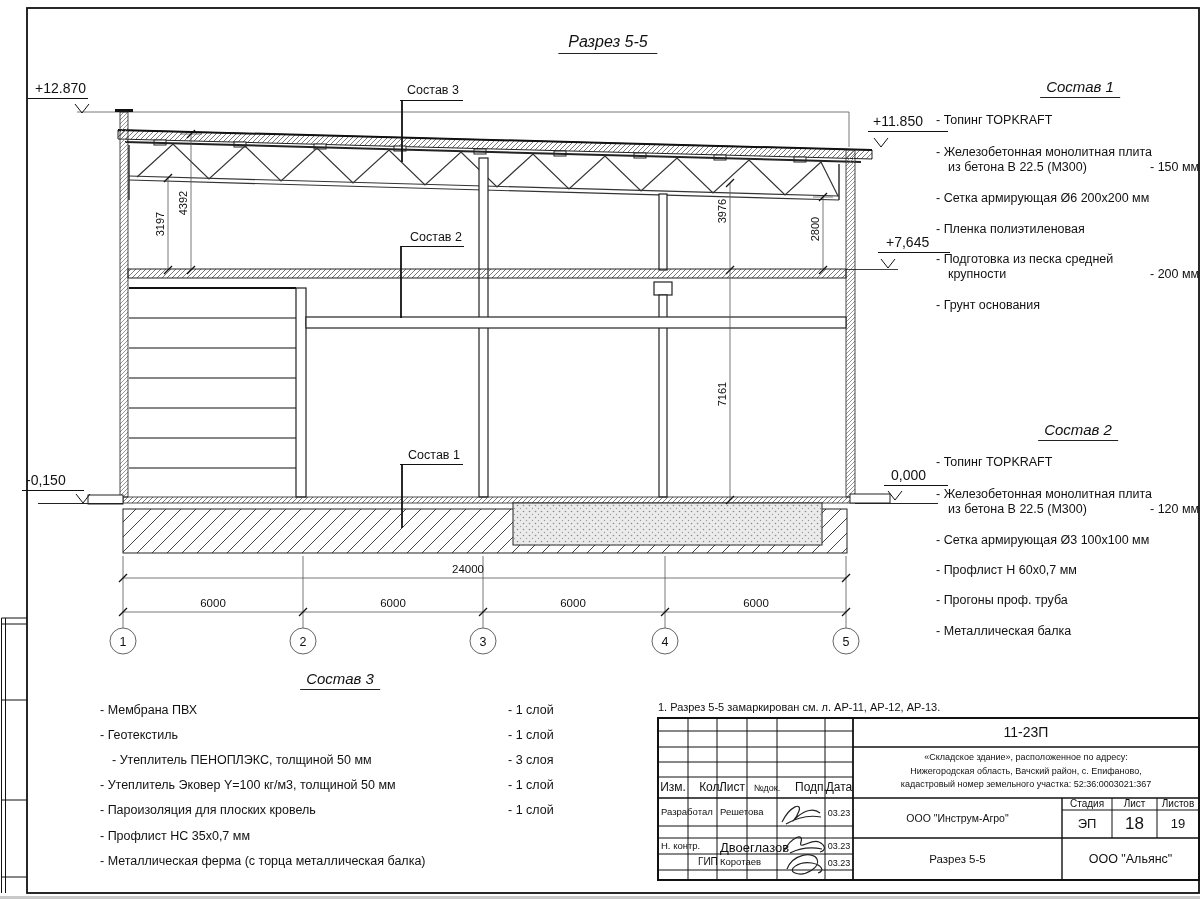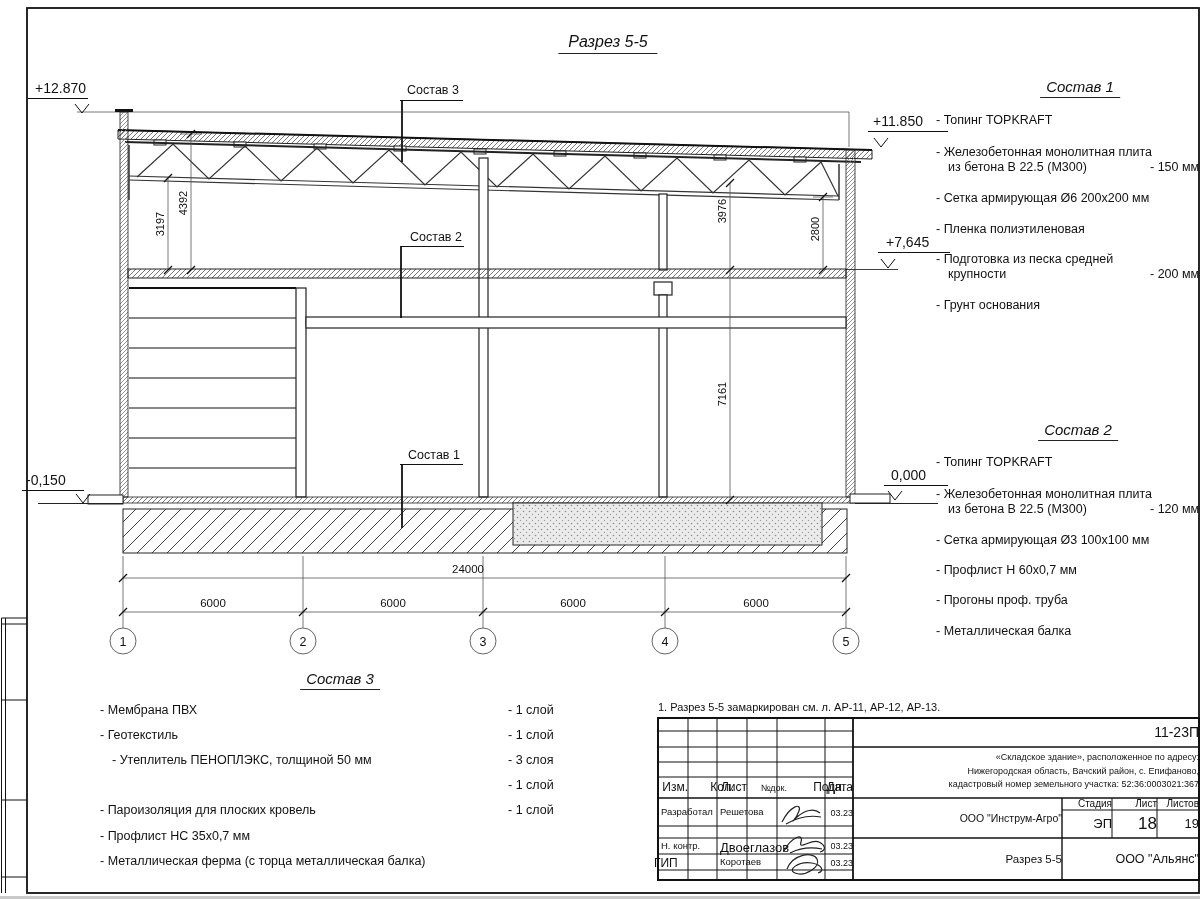--- a/index.html
+++ b/index.html
@@ -7,21 +7,21 @@
          font-family:"Liberation Sans",sans-serif;color:#111;}
   #lineart{position:absolute;left:0;top:0;z-index:1;}
   .t{position:absolute;white-space:nowrap;z-index:2;}
   .ctr{transform:translateX(-50%);}
   .hd{font-style:italic;font-size:15px;border-bottom:1px solid #222;padding:0 6px 2px 6px;}
   .li{font-size:12.5px;line-height:15px;}
   .li .l2{padding-left:12px;}
   .val{font-size:12.5px;}
   .note{font-size:11px;}
   .title{font-style:italic;font-size:16px;border-bottom:1px solid #222;padding:0 10px 2px 10px;}
-  .cell{position:absolute;z-index:2;text-align:right;overflow:hidden;}
+  .cell{position:absolute;z-index:2;text-align:center;overflow:hidden;}
   .cl{position:absolute;z-index:2;text-align:left;white-space:nowrap;}
   svg text{font-family:"Liberation Sans",sans-serif;fill:#111;}
 </style>
 </head>
 <body>
 
 <div id="sheet">
 
 <svg id="lineart" width="1200" height="900" viewBox="0 0 1200 900">
   <defs>
@@ -288,20 +288,21 @@
 <div class="t li" style="left:936px;top:593px;">- Прогоны проф. труба</div>
 <div class="t li" style="left:936px;top:624px;">- Металлическая балка</div>
 
 <div class="t ctr hd" style="left:340px;top:670px;">Состав 3</div>
 <div class="t li" style="left:100px;top:703px;">- Мембрана ПВХ</div>
 <div class="t val" style="left:508px;top:703px;">- 1 слой</div>
 <div class="t li" style="left:100px;top:728px;">- Геотекстиль</div>
 <div class="t val" style="left:508px;top:728px;">- 1 слой</div>
 <div class="t li" style="left:100px;top:753px;margin-left:12px;">- Утеплитель ПЕНОПЛЭКС, толщиной 50 мм</div>
 <div class="t val" style="left:508px;top:753px;">- 3 слоя</div>
+<div class="t li" style="left:100px;top:778px;">- Утеплитель Эковер Y=100 кг/м3, толщиной 50 мм</div>
 <div class="t val" style="left:508px;top:778px;">- 1 слой</div>
 <div class="t li" style="left:100px;top:803px;">- Пароизоляция для плоских кровель</div>
 <div class="t val" style="left:508px;top:803px;">- 1 слой</div>
 <div class="t li" style="left:100px;top:829px;">- Профлист НС 35x0,7 мм</div>
 <div class="t li" style="left:100px;top:854px;">- Металлическая ферма (с торца металлическая балка)</div>
 
 <div class="t note" style="left:658px;top:701px;">1. Разрез 5-5 замаркирован см. л. АР-11, АР-12, АР-13.</div>
 
 <div class="cell" style="left:658px;top:780px;width:30px;font-size:12px;">Изм.</div>
 <div class="cell" style="left:688px;top:780px;width:46px;font-size:12px;">Кол.</div>
@@ -311,21 +312,21 @@
 <div class="cell" style="left:825px;top:780px;width:28px;font-size:12px;">Дата</div>
 
 <div class="cl" style="left:661px;top:806px;font-size:9.5px;">Разработал</div>
 <div class="cl" style="left:720px;top:806px;font-size:9.5px;">Решетова</div>
 <div class="cell" style="left:825px;top:808px;width:28px;font-size:9px;">03.23</div>
 
 <div class="cl" style="left:661px;top:840px;font-size:9.5px;">Н. контр.</div>
 <div class="cl" style="left:720px;top:840px;font-size:13px;">Двоеглазов</div>
 <div class="cell" style="left:825px;top:841px;width:28px;font-size:9px;">03.23</div>
 
-<div class="cl" style="left:638px;top:856px;font-size:12px;padding-left:16px;">ГИП</div>
+<div class="cl" style="left:682px;top:856px;font-size:10px;padding-left:16px;">ГИП</div>
 <div class="cl" style="left:720px;top:856px;font-size:9.5px;">Коротаев</div>
 <div class="cell" style="left:825px;top:858px;width:28px;font-size:9px;">03.23</div>
 
 <div class="cell" style="left:853px;top:724px;width:346px;font-size:14px;">11-23П</div>
 <div class="cell" style="left:853px;top:751px;width:346px;font-size:9px;line-height:13.5px;">
   <div>«Складское здание», расположенное по адресу:</div>
   <div>Нижегородская область, Вачский район, с. Епифаново,</div>
   <div>кадастровый номер земельного участка: 52:36:0003021:367</div>
 </div>
 <div class="cell" style="left:853px;top:798px;width:209px;font-size:10.5px;line-height:40px;">ООО "Инструм-Агро"</div>

